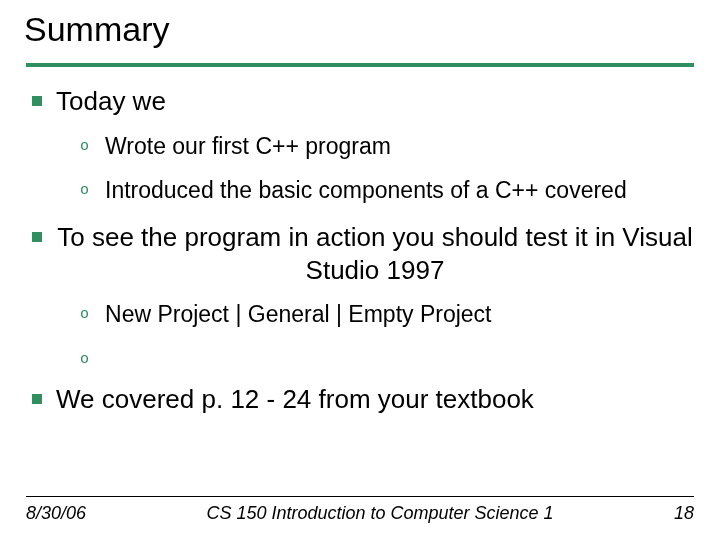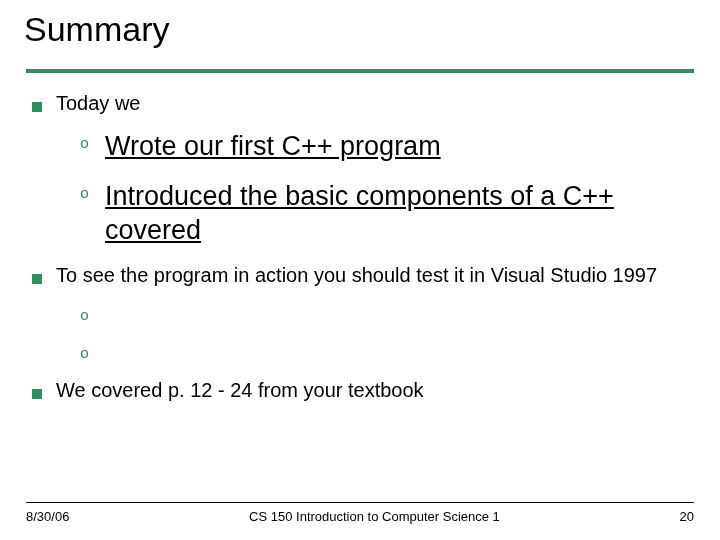--- a/index.html
+++ b/index.html
@@ -14,21 +14,21 @@
   }
   .slide {
     width: 100%;
     height: 100%;
     padding: 10px 26px 0 26px;
     position: relative;
   }
   .title {
     font-size: 34px;
     font-weight: 400;
-    margin-bottom: 20px;
+    margin-bottom: 14px;
     margin-left: -2px;
   }
   .rule {
     border: none;
     border-top: 4px solid #2f8f5f;
     margin-bottom: 18px;
   }
   .content {
     padding-left: 6px;
   }
@@ -39,21 +39,21 @@
   }
   .lvl1 .bullet {
     width: 10px;
     height: 10px;
     background: #2f8f5f;
     margin-top: 11px;
     margin-right: 14px;
     flex: 0 0 auto;
   }
   .lvl1 .text {
-    font-size: 20px;
+    font-size: 26px;
     line-height: 1.25;
     text-align: center;
   }
   .lvl2-group {
     margin-left: 48px;
     margin-bottom: 14px;
   }
   .lvl2 {
     display: flex;
     align-items: flex-start;
@@ -62,39 +62,39 @@
   .lvl2 .circ {
     font-family: "Courier New", monospace;
     font-size: 15px;
     color: #2f8f5f;
     margin-top: 7px;
     margin-right: 16px;
     flex: 0 0 auto;
     line-height: 1;
   }
   .lvl2 .text {
-    font-size: 27px;
+    font-size: 23px;
     line-height: 1.25;
-    text-decoration: underline;
   }
   .footer {
     position: absolute;
     left: 26px;
     right: 26px;
     bottom: 16px;
   }
   .footrule {
     border: none;
     border-top: 1px solid #000;
     margin-bottom: 6px;
   }
   .footrow {
     display: flex;
     justify-content: space-between;
-    font-size: 13px;
+    font-size: 18px;
+    font-style: italic;
   }
   .footrow .center { text-align: center; flex: 1; }
   .footrow .left { flex: 0 0 auto; }
   .footrow .right { flex: 0 0 auto; }
 </style>
 </head>
 <body>
 
 <div class="slide">
   <h1 class="title">Summary</h1>
@@ -117,34 +117,35 @@
       </div>
     </div>
 
     <div class="lvl1">
       <span class="bullet"></span>
       <span class="text">To see the program in action you should test it in Visual Studio 1997</span>
     </div>
     <div class="lvl2-group">
       <div class="lvl2">
         <span class="circ">o</span>
+        <span class="text">New Project | General | Empty Project</span>
       </div>
       <div class="lvl2">
         <span class="circ">o</span>
       </div>
     </div>
 
     <div class="lvl1">
       <span class="bullet"></span>
       <span class="text">We covered p. 12 - 24 from your textbook</span>
     </div>
 
   </div>
 
   <div class="footer">
     <hr class="footrule">
     <div class="footrow">
       <span class="left">8/30/06</span>
       <span class="center">CS 150 Introduction to Computer Science 1</span>
-      <span class="right">20</span>
+      <span class="right">18</span>
     </div>
   </div>
 </div>
 
 </body></html>

